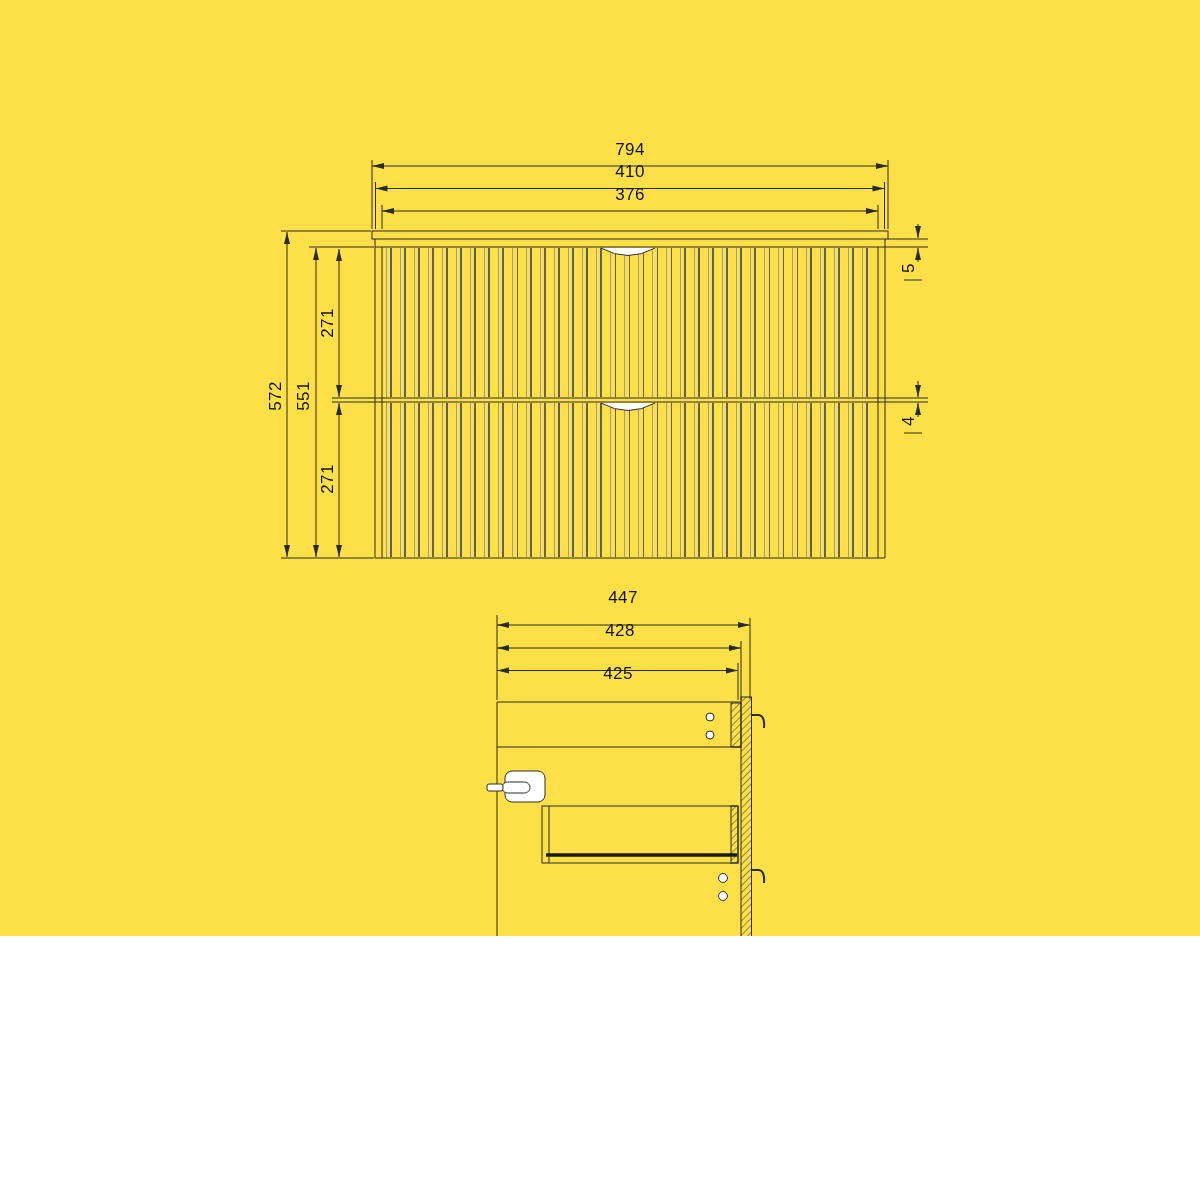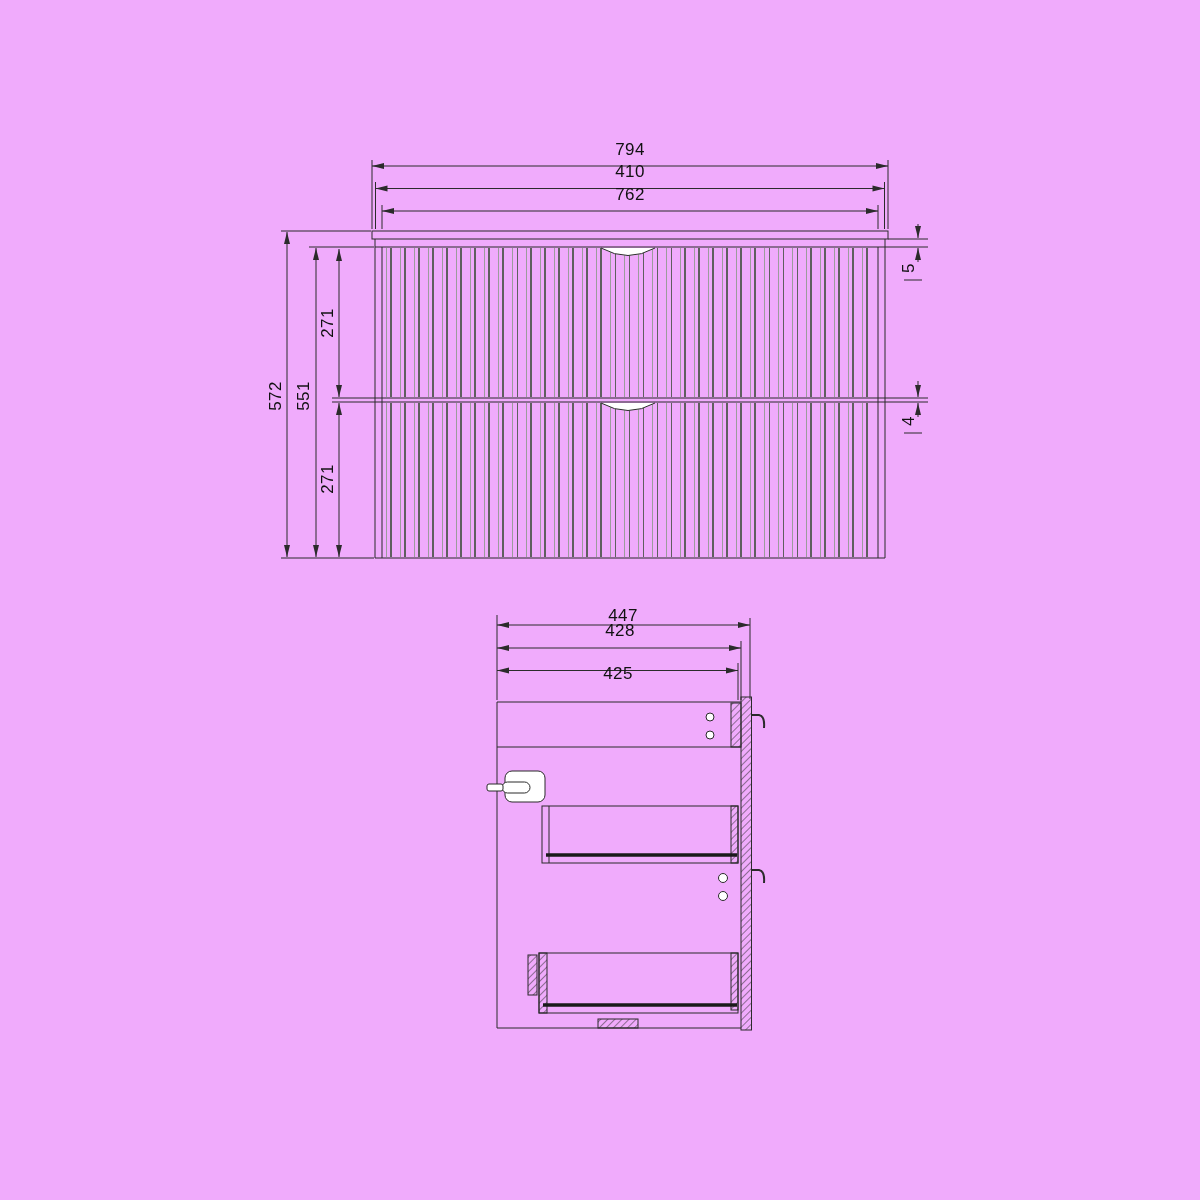--- a/index.html
+++ b/index.html
@@ -1,17 +1,17 @@
 <!DOCTYPE html>
 <html><head>
 <meta charset="utf-8">
 <style>
   html,body{margin:0;padding:0;background:#ffffff;}
   .canvas{
-    position:relative;width:1200px;height:1200px;background:#f0abfc;
+    position:relative;width:1200px;height:936px;background:#fde047;
     font-family:"Liberation Sans",sans-serif;overflow:hidden;
   }
   .flutes{
     position:absolute;
     background:repeating-linear-gradient(90deg,
       #9c9c9c 0px,#9c9c9c 1px,
       transparent 1px,transparent 4.5px,
       #5f5f5f 4.5px,#5f5f5f 5.8px,
       transparent 5.8px,transparent 14px);
   }
@@ -158,25 +158,25 @@
         <line x1="738" y1="663" x2="738" y2="700"></line>
         <line x1="497" y1="625" x2="750" y2="625" marker-start="url(#arw)" marker-end="url(#arw)"></line>
         <line x1="497" y1="648" x2="741" y2="648" marker-start="url(#arw)" marker-end="url(#arw)"></line>
         <line x1="497" y1="670.5" x2="738" y2="670.5" marker-start="url(#arw)" marker-end="url(#arw)"></line>
       </g>
     </g>
   </svg>
 
   <span class="dim" style="left:630px;top:150px">794</span>
   <span class="dim" style="left:630px;top:172px">410</span>
-  <span class="dim" style="left:630px;top:195px">762</span>
+  <span class="dim" style="left:630px;top:195px">376</span>
   <span class="dim v" style="left:276px;top:396px">572</span>
   <span class="dim v" style="left:304px;top:396px">551</span>
   <span class="dim v" style="left:328px;top:323px">271</span>
   <span class="dim v" style="left:328px;top:479px">271</span>
   <span class="dim v" style="left:909px;top:268px">5</span>
   <span class="dim v" style="left:909px;top:421px">4</span>
 
-  <span class="dim" style="left:623px;top:616px">447</span>
+  <span class="dim" style="left:623px;top:598px">447</span>
   <span class="dim" style="left:620px;top:631px">428</span>
   <span class="dim" style="left:618px;top:674px">425</span>
 
 </div>
 
 </body></html>

